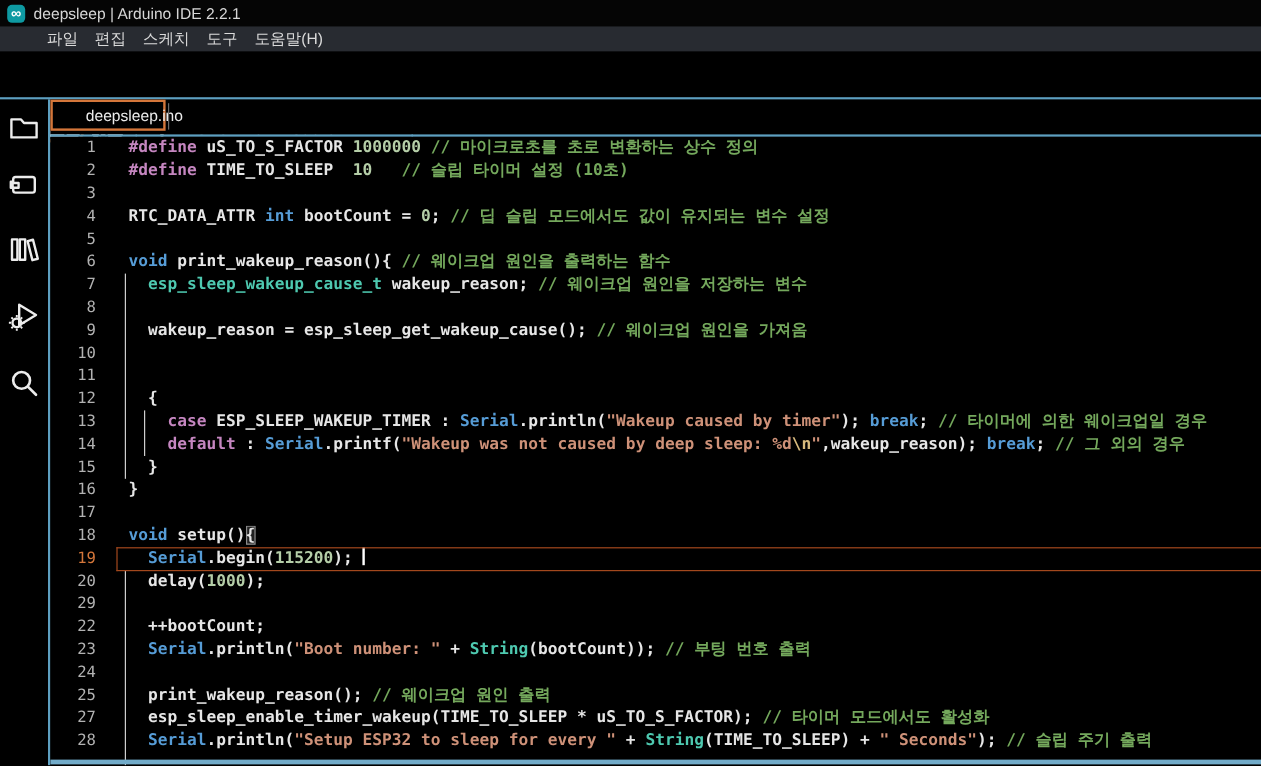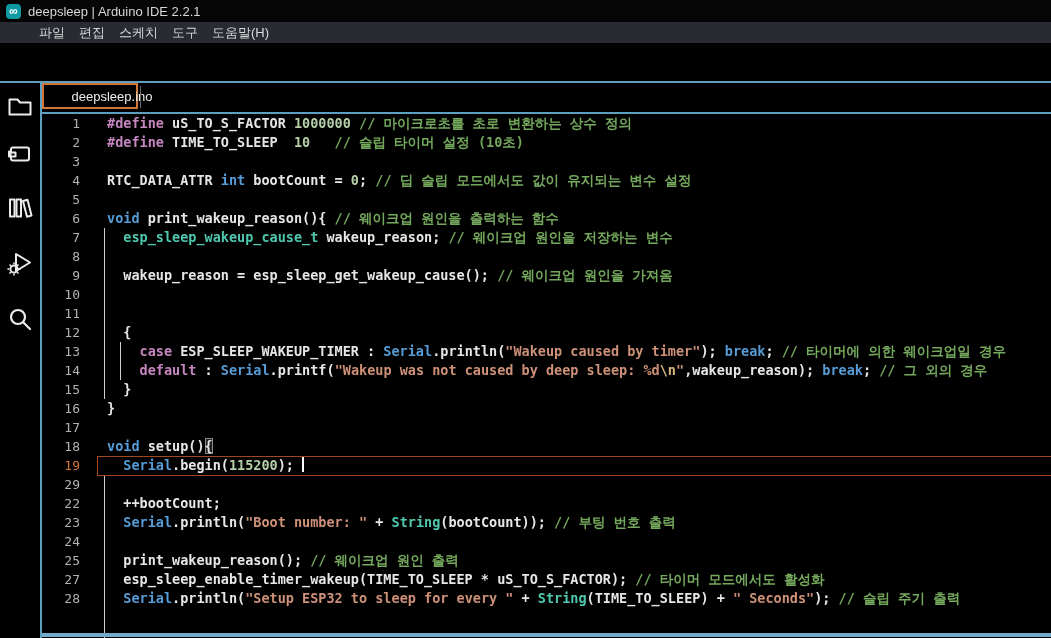--- a/index.html
+++ b/index.html
@@ -189,20 +189,21 @@
       <div class="code-line"><span class="gutter">10</span><span class="code-text"></span></div>
       <div class="code-line"><span class="gutter">11</span></div>
       <div class="code-line"><span class="gutter">12</span><span class="code-text"><span class="tk-pl">  {</span></span></div>
       <div class="code-line"><span class="gutter">13</span><span class="code-text"><span class="tk-pl">    </span><span class="tk-pp">case</span><span class="tk-pl"> ESP_SLEEP_WAKEUP_TIMER : </span><span class="tk-kw">Serial</span><span class="tk-pl">.println(</span><span class="tk-str">"Wakeup caused by timer"</span><span class="tk-pl">); </span><span class="tk-kw">break</span><span class="tk-pl">; </span><span class="tk-com">// 타이머에 의한 웨이크업일 경우</span></span></div>
       <div class="code-line"><span class="gutter">14</span><span class="code-text"><span class="tk-pl">    </span><span class="tk-pp">default</span><span class="tk-pl"> : </span><span class="tk-kw">Serial</span><span class="tk-pl">.printf(</span><span class="tk-str">"Wakeup was not caused by deep sleep: %d</span><span class="tk-esc">\n</span><span class="tk-str">"</span><span class="tk-pl">,wakeup_reason); </span><span class="tk-kw">break</span><span class="tk-pl">; </span><span class="tk-com">// 그 외의 경우</span></span></div>
       <div class="code-line"><span class="gutter">15</span><span class="code-text"><span class="tk-pl">  }</span></span></div>
       <div class="code-line"><span class="gutter">16</span><span class="code-text"><span class="tk-pl">}</span></span></div>
       <div class="code-line"><span class="gutter">17</span><span class="code-text"></span></div>
       <div class="code-line"><span class="gutter">18</span><span class="code-text"><span class="tk-kw">void</span><span class="tk-pl"> setup()</span><span class="tk-brk">{</span></span></div>
       <div class="code-line"><span class="gutter active">19</span><span class="code-text"><span class="tk-pl">  </span><span class="tk-kw">Serial</span><span class="tk-pl">.begin(</span><span class="tk-num">115200</span><span class="tk-pl">); </span><span class="caret"></span></span></div>
+      <div class="code-line"><span class="gutter">20</span><span class="code-text"><span class="tk-pl">  delay(</span><span class="tk-num">1000</span><span class="tk-pl">);</span></span></div>
       <div class="code-line"><span class="gutter">29</span><span class="code-text"></span></div>
       <div class="code-line"><span class="gutter">22</span><span class="code-text"><span class="tk-pl">  ++bootCount;</span></span></div>
       <div class="code-line"><span class="gutter">23</span><span class="code-text"><span class="tk-pl">  </span><span class="tk-kw">Serial</span><span class="tk-pl">.println(</span><span class="tk-str">"Boot number: "</span><span class="tk-pl"> + </span><span class="tk-type">String</span><span class="tk-pl">(bootCount)); </span><span class="tk-com">// 부팅 번호 출력</span></span></div>
       <div class="code-line"><span class="gutter">24</span><span class="code-text"></span></div>
       <div class="code-line"><span class="gutter">25</span><span class="code-text"><span class="tk-pl">  print_wakeup_reason(); </span><span class="tk-com">// 웨이크업 원인 출력</span></span></div>
       <div class="code-line"><span class="gutter">27</span><span class="code-text"><span class="tk-pl">  esp_sleep_enable_timer_wakeup(TIME_TO_SLEEP * uS_TO_S_FACTOR); </span><span class="tk-com">// 타이머 모드에서도 활성화</span></span></div>
       <div class="code-line"><span class="gutter">28</span><span class="code-text"><span class="tk-pl">  </span><span class="tk-kw">Serial</span><span class="tk-pl">.println(</span><span class="tk-str">"Setup ESP32 to sleep for every "</span><span class="tk-pl"> + </span><span class="tk-type">String</span><span class="tk-pl">(TIME_TO_SLEEP) + </span><span class="tk-str">" Seconds"</span><span class="tk-pl">); </span><span class="tk-com">// 슬립 주기 출력</span></span></div>
       <div class="scope-guide" style="left: 61.5px; top: 114px; height: 171px;"></div>
       <div class="scope-guide" style="left: 77.76px; top: 228px; height: 38px;"></div>
       <div class="scope-guide" style="left: 61.5px; top: 361px; height: 171px;"></div>

